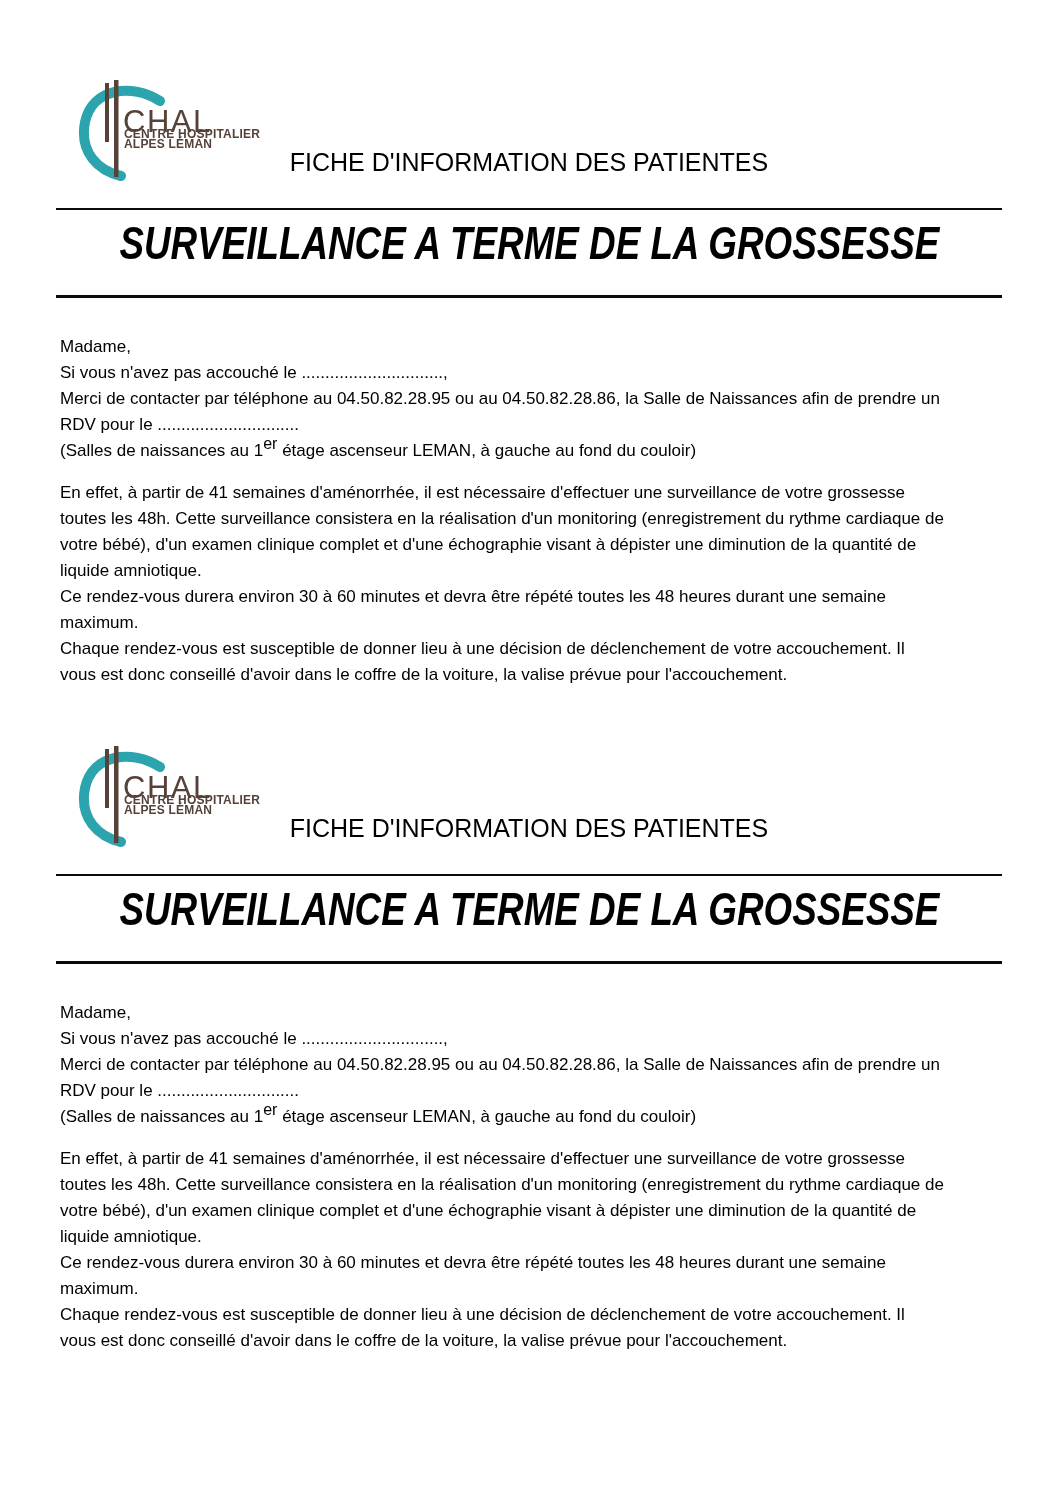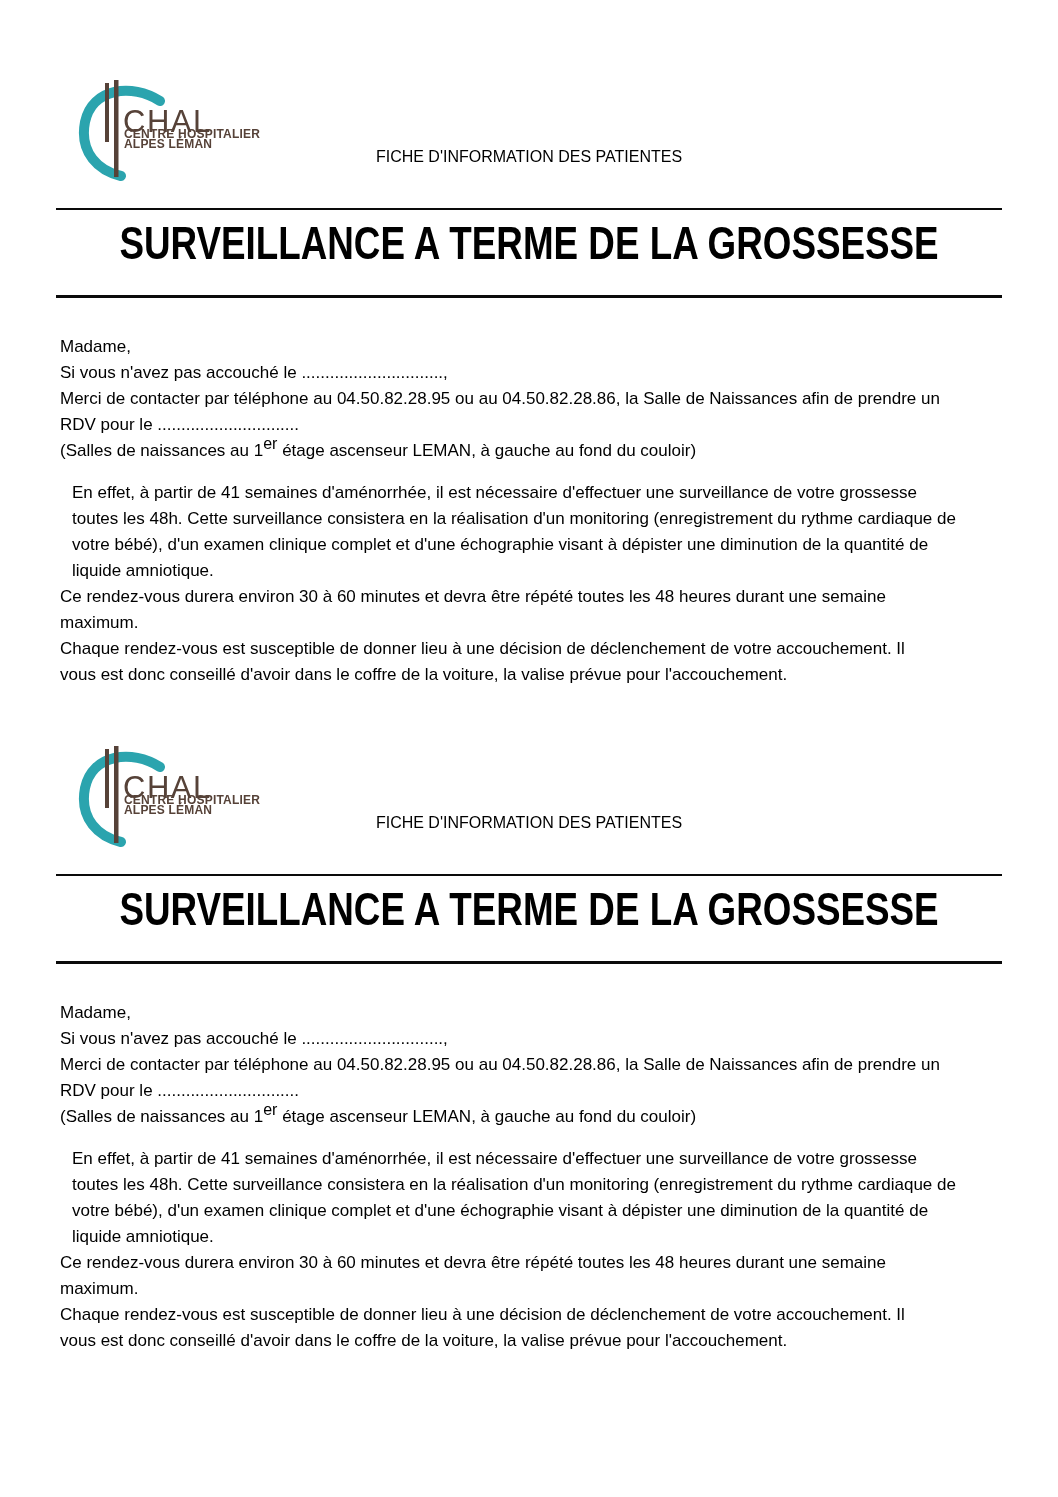--- a/index.html
+++ b/index.html
@@ -30,48 +30,49 @@
     font-family: "Liberation Sans", sans-serif;
   }
   .logo-subtitle {
     position: absolute; left: 48px; top: 49px;
     font-size: 12px; font-weight: 700; letter-spacing: 0.2px;
     line-height: 10px; white-space: nowrap;
   }
   .fiche {
     position: absolute; left: 0; top: 68px; width: 100%;
     text-align: center;
-    font-size: 16px; font-weight: 400; letter-spacing: 0px;
+    font-size: 25px; font-weight: 400; letter-spacing: 0px;
     white-space: nowrap;
   }
 
   .rule-thin  { border-top: 2px solid #0a0a0a; margin: 0 56px; }
   .rule-thick { border-top: 3.5px solid #0a0a0a; margin: 14px 56px 0 56px; }
 
   .banner-title {
     margin-top: 6px;
     text-align: center;
     line-height: 54px;
     white-space: nowrap;
+    font-style: italic;
   }
   .banner-title > span {
     display: inline-block;
     transform: scaleX(0.8);
     transform-origin: center;
     font-size: 46px; font-weight: 700; letter-spacing: 0px;
   }
 
   .content {
     margin: 0 56px 0 60px;
     font-size: 17px;
     line-height: 26px;
   }
   .content .para { margin-top: 0; }
   .content .para.salutation { margin-top: 36px; }
-  .content .para.surv { margin-top: 16px; margin-left: 12px; }
+  .content .para.surv { margin-top: 16px; }
   .content .line { white-space: nowrap; }
   sup { font-size: 16px; vertical-align: super; line-height: 0; }
 </style>
 </head>
 <body>
 
 <div class="page">
 
   <section class="sheet first">
     <div class="hdr">

